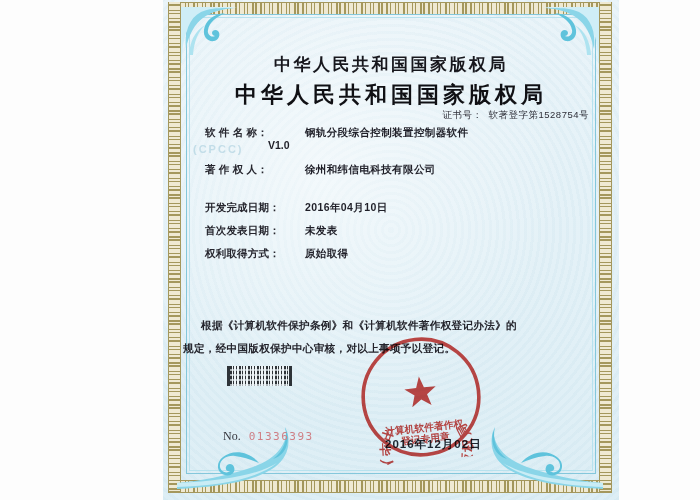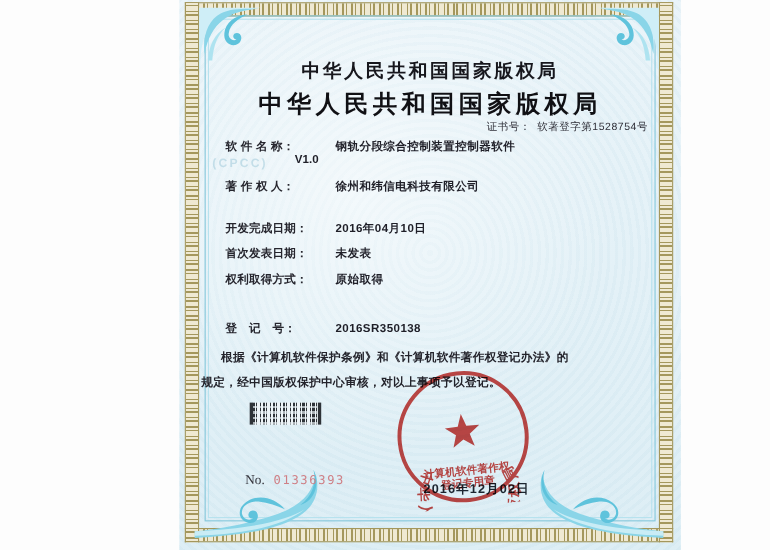--- a/index.html
+++ b/index.html
@@ -133,24 +133,20 @@
     <span class="val">2016年04月10日</span>
   </div>
   <div class="row r3">
     <span class="lab">首次发表日期：</span>
     <span class="val">未发表</span>
   </div>
   <div class="row r4">
     <span class="lab">权利取得方式：</span>
     <span class="val">原始取得</span>
   </div>
-  <div class="row r6">
-    <span class="lab">登　记　号：</span>
-    <span class="val">2016SR350138</span>
-  </div>
 
   <div class="statement">
     <div class="ln first">根据《计算机软件保护条例》和《计算机软件著作权登记办法》的</div>
     <div class="ln">规定，经中国版权保护中心审核，对以上事项予以登记。</div>
   </div>
 
   <div class="barcode"></div>
 
   <div class="serial">
     <span class="no">No.</span><span class="num">01336393</span>

